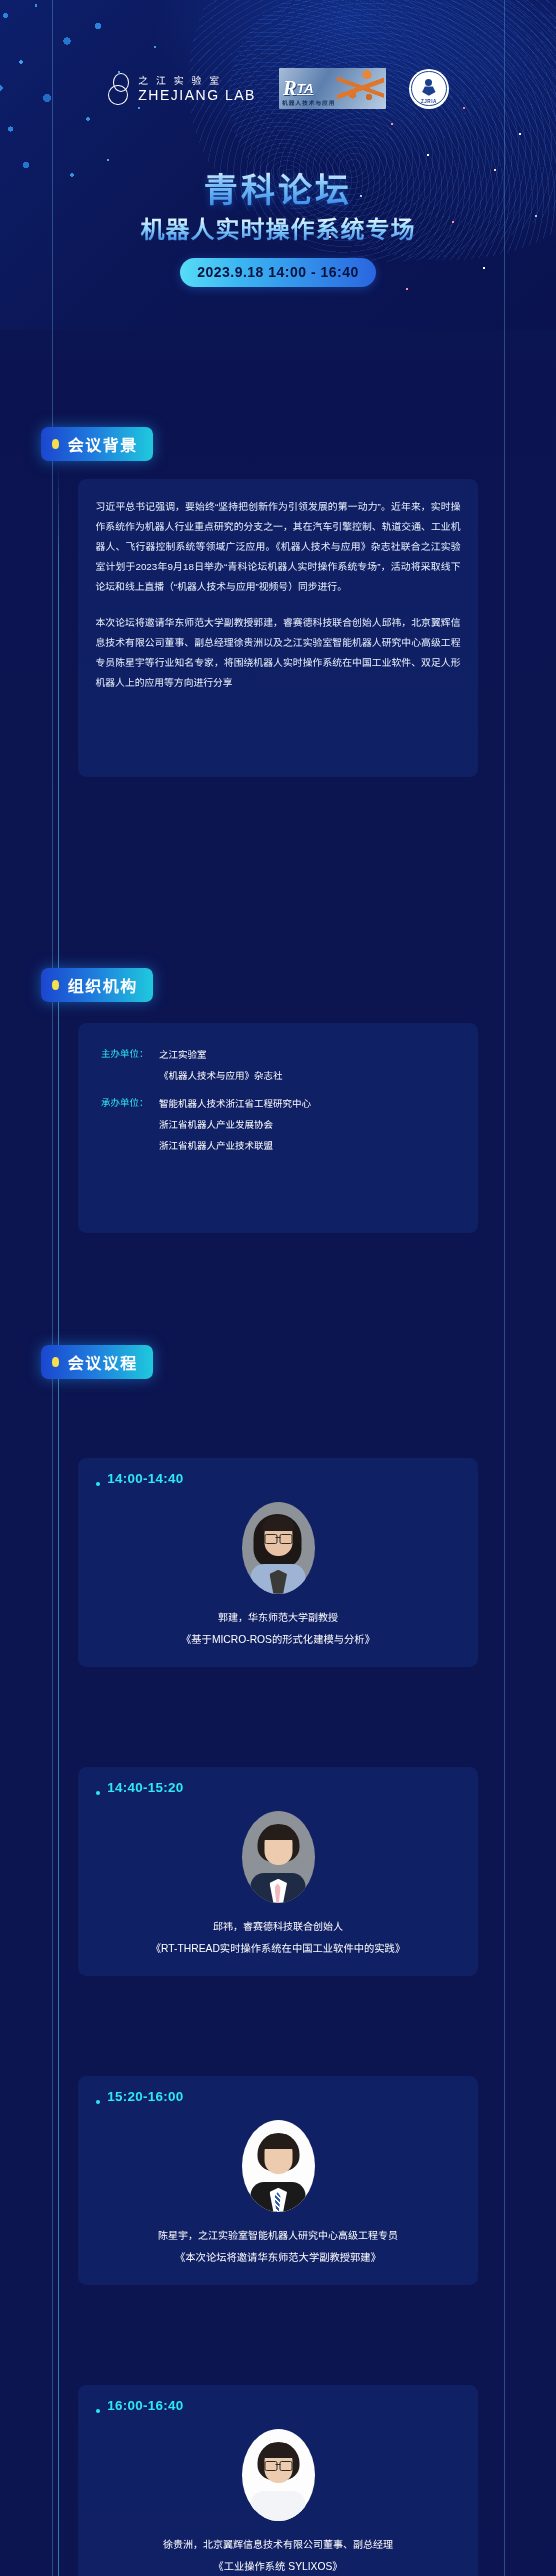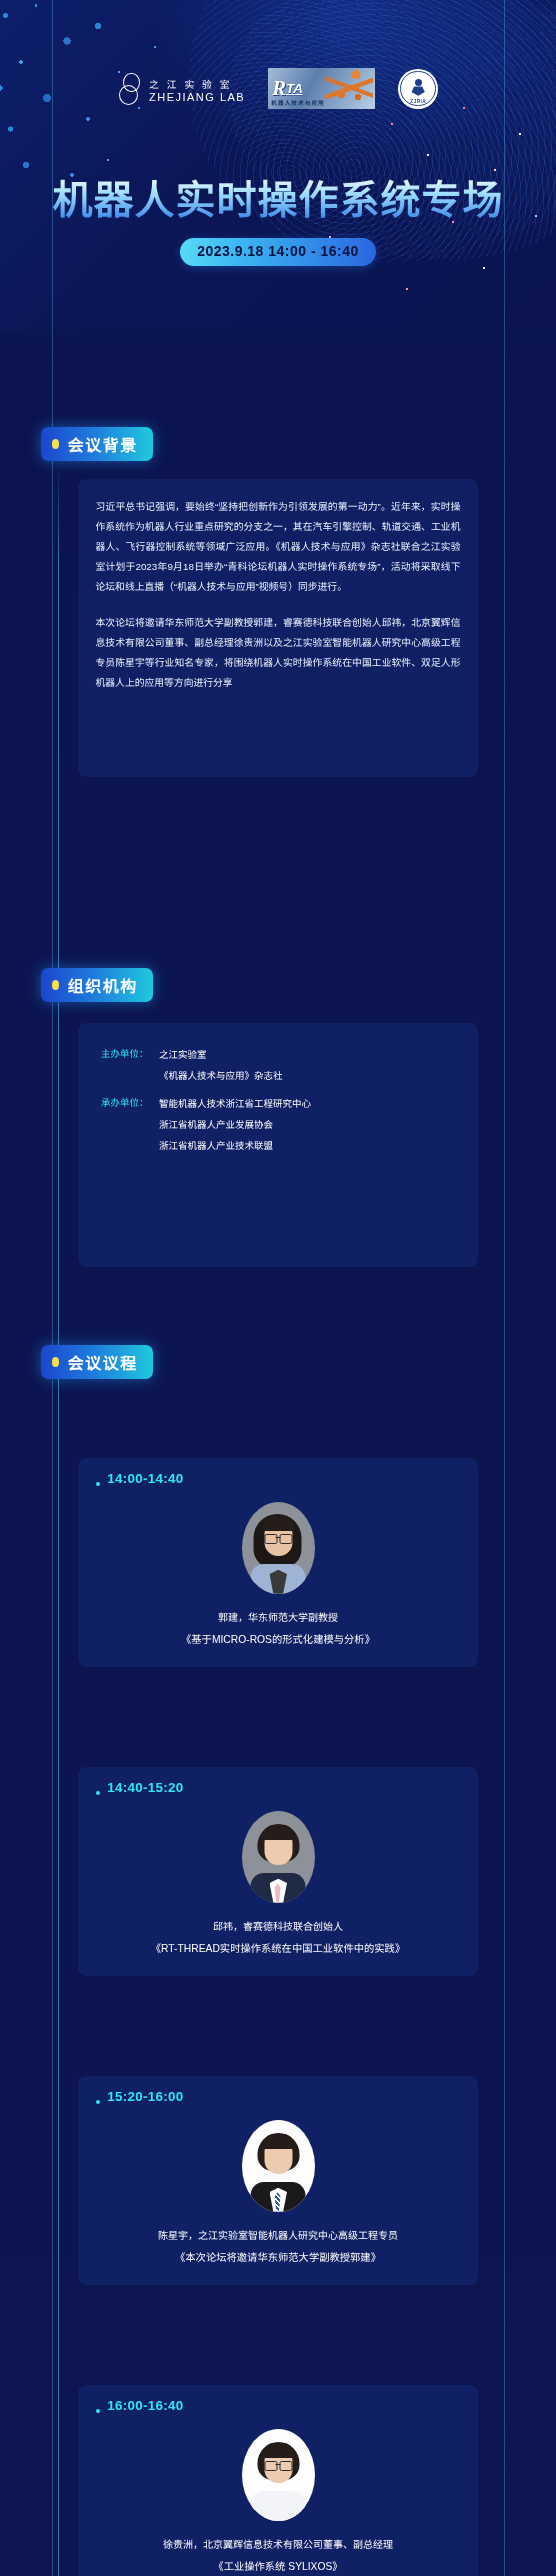--- a/index.html
+++ b/index.html
@@ -111,21 +111,21 @@
     width: 26px; height: 32px; position: relative;
   }
   .zj-mark::before, .zj-mark::after {
     content: ""; position: absolute;
     border: 1px solid #ffffff; border-radius: 50%;
   }
   .zj-mark::before { width: 14.4px; height: 17.5px; left: 5.7px; top: 0; }
   .zj-mark::after  { width: 17.5px; height: 18.5px; left: 1px;  top: 12.4px; }
   .zj-text { color: #fff; line-height: 1.22; }
   .zj-cn { font-size: 9.8px; letter-spacing: 2.6px; font-weight: 400; }
-  .zj-en { font-size: 11px; letter-spacing: 1.5px; font-weight: 300; }
+  .zj-en { font-size: 14px; letter-spacing: 1.5px; font-weight: 300; }
 
   .logo-rta {
     width: 107px; height: 41px;
     background: linear-gradient(120deg,#a7bdd8 0%, #5c7fae 40%, #b9cfe4 100%);
     border-radius: 1px; position: relative; overflow: hidden;
     display: flex; align-items: center;
   }
   .rta-r {
     font-size: 20.6px; font-weight: 700; font-style: italic;
     color: #ffffff; margin-left: 4.1px;
@@ -175,21 +175,21 @@
   .title-block { position: absolute; left:0; top: 170px; width: 556px; text-align:center; z-index:6; }
   .title-1 {
     font-size: 34px; font-weight: 800; letter-spacing: 3.1px;
     background: linear-gradient(180deg,#dff4ff 6%, #8fd3fb 42%, #2d7fe8 100%);
     -webkit-background-clip: text; background-clip: text; color: transparent;
     line-height: 1.18;
     text-shadow: 0 1.5px 7.2px rgba(40,120,230,.38);
   }
   .title-2 {
     margin-top: 6.2px;
-    font-size: 40px; font-weight: 800; letter-spacing: 1px;
+    font-size: 24px; font-weight: 800; letter-spacing: 1px;
     background: linear-gradient(180deg,#e8f8ff 6%, #9adcfd 38%, #2a79e6 100%);
     -webkit-background-clip: text; background-clip: text; color: transparent;
     line-height: 1.2;
   }
   .date-badge {
     display: inline-block; margin-top: 13.4px;
     padding: 5.7px 17.5px 6.7px;
     border-radius: 17.5px;
     background: linear-gradient(90deg,#56dcf7 0%, #3cb6f2 30%, #2a66e0 100%);
     color: #06133f; font-size: 14px; font-weight: 800; letter-spacing: 0.5px;
@@ -322,20 +322,21 @@
       <div class="rta-sub">机器人技术与应用</div>
     </div>
 
     <div class="logo-zjria">
       <div class="zjria-inner"></div>
       <div class="zjria-txt">ZJRIA</div>
     </div>
   </div>
 
   <div class="title-block">
+    <div class="title-1">青科论坛</div>
     <div class="title-2">机器人实时操作系统专场</div>
     <div class="date-badge">2023.9.18  14:00 - 16:40</div>
   </div>
 
   <div class="spine"></div>
 
   <div class="sec-head" style="top:427px">
     <span class="sec-dot"></span>
     <span class="sec-label">会议背景</span>
   </div>
@@ -345,21 +346,21 @@
       <p>习近平总书记强调，要始终“坚持把创新作为引领发展的第一动力”。近年来，实时操作系统作为机器人行业重点研究的分支之一，其在汽车引擎控制、轨道交通、工业机器人、飞行器控制系统等领域广泛应用。《机器人技术与应用》杂志社联合之江实验室计划于2023年9月18日举办“青科论坛机器人实时操作系统专场”，活动将采取线下论坛和线上直播（“机器人技术与应用”视频号）同步进行。</p>
       <p>本次论坛将邀请华东师范大学副教授郭建，睿赛德科技联合创始人邱祎，北京翼辉信息技术有限公司董事、副总经理徐贵洲以及之江实验室智能机器人研究中心高级工程专员陈星宇等行业知名专家，将围绕机器人实时操作系统在中国工业软件、双足人形机器人上的应用等方向进行分享</p>
     </div>
   </div>
 
   <div class="sec-head" style="top:968px">
     <span class="sec-dot"></span>
     <span class="sec-label">组织机构</span>
   </div>
 
-  <div class="card" style="top:1023px; height:244px">
+  <div class="card" style="top:1023px; height:210px">
     <div class="org-list">
 
       <div class="org-group">
         <div class="org-row">
           <span class="org-key">主办单位：</span>
           <span class="org-vals">
             <div>之江实验室</div>
             <div>《机器人技术与应用》杂志社</div>
           </span>
         </div>

